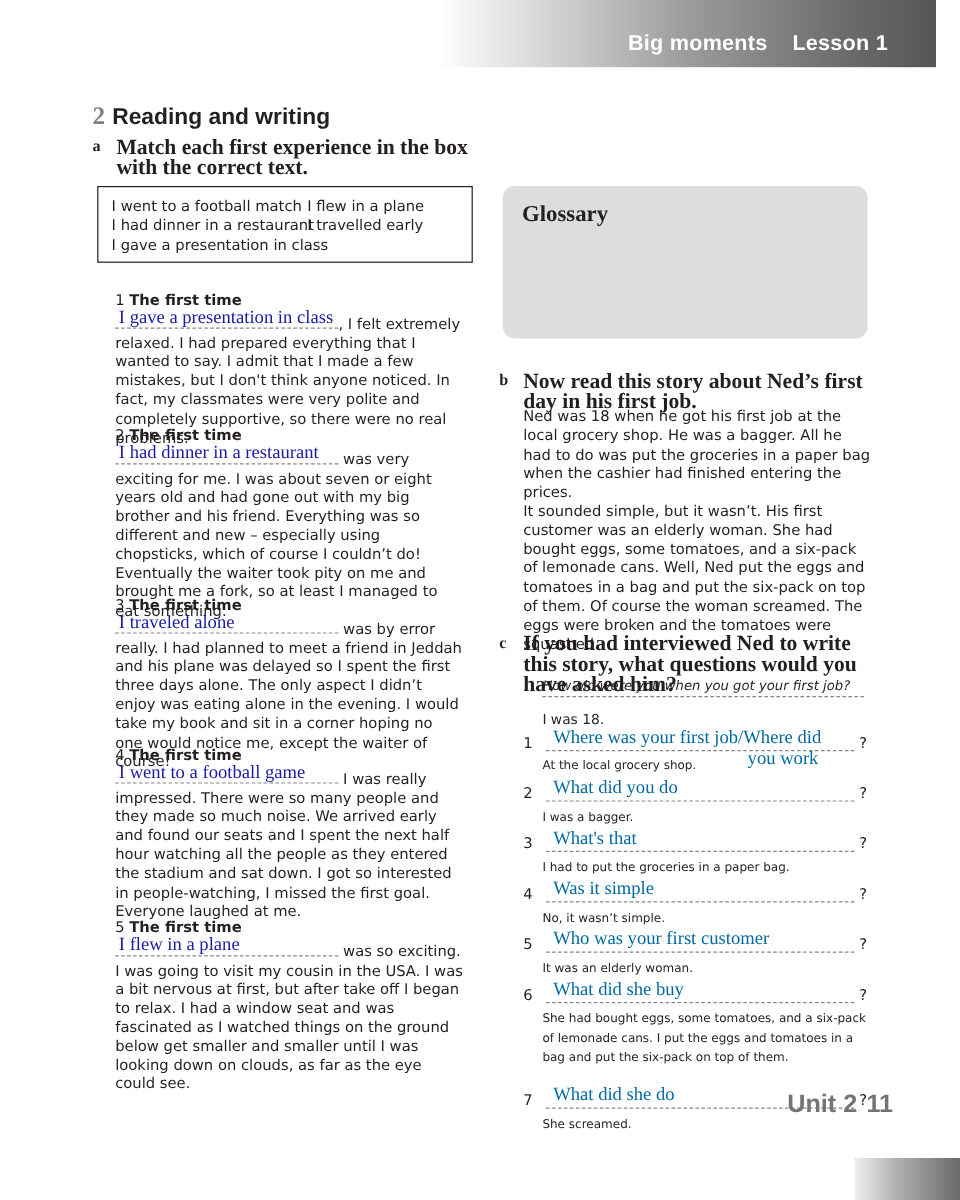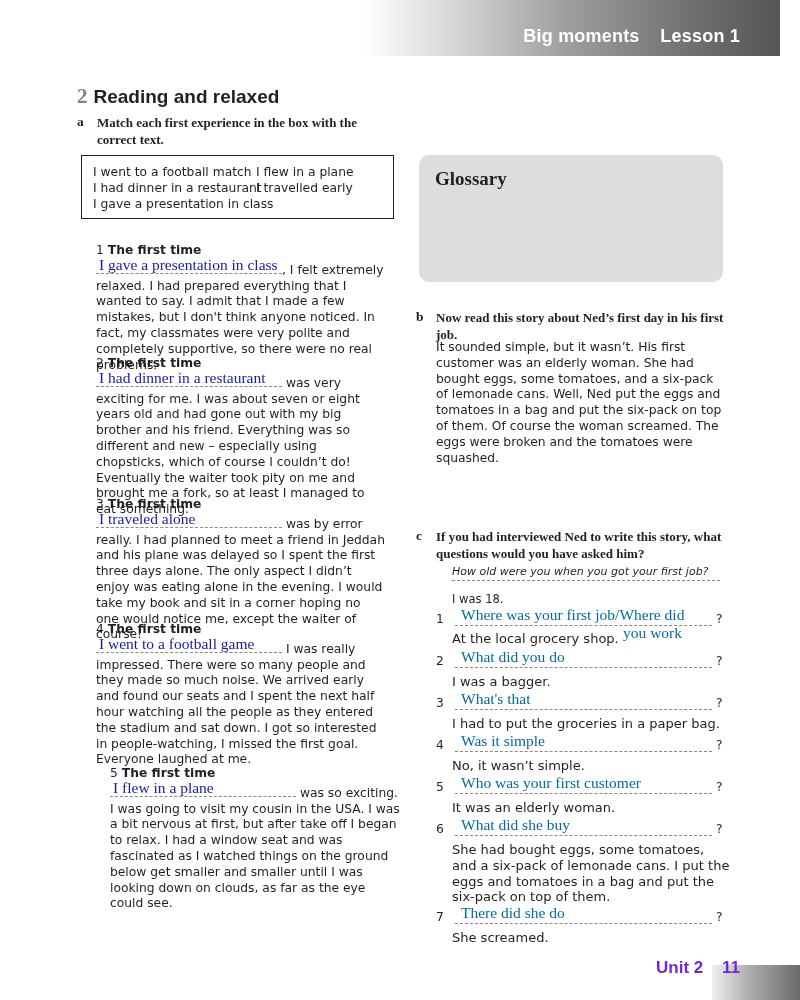--- a/index.html
+++ b/index.html
@@ -4,58 +4,58 @@
 <style>
   html, body { margin:0; padding:0; }
   body { width:800px; height:1000px; position:relative; background:#ffffff; overflow:hidden;
          font-family:"DejaVu Sans", sans-serif; color:#231f20; }
   .header-band { position:absolute; left:364px; top:0; width:416px; height:56px;
          background:linear-gradient(to right,#ffffff 0%,#d9d9db 20%,#9c9c9c 50%,#6e6e6e 80%,#555555 100%); }
   .header-title { position:absolute; right:40px; top:26px; font-family:"Liberation Sans", sans-serif;
          font-weight:bold; font-size:18px; color:#ffffff; letter-spacing:0.2px; white-space:pre; }
   .footer-band { position:absolute; left:712px; top:965px; width:88px; height:35px;
          background:linear-gradient(to right,#f0f0f0 0%,#b0b0b0 40%,#6a6a6a 100%); }
-  .footer-label { position:absolute; top:958px; font-family:"Liberation Sans", sans-serif; font-weight:bold;
-         font-size:17px; color:#6d28d9; }
+  .footer-label { position:absolute; top:909px; font-family:"Liberation Sans", sans-serif; font-weight:bold;
+         font-size:21px; color:#737373; }
   .section-title { position:absolute; left:77px; top:84px; font-family:"Liberation Sans", sans-serif;
          font-weight:bold; font-size:19px; }
   .section-title .num { color:#808285; margin-right:6px; font-family:"Liberation Serif", serif; font-size:21px; }
   .task-letter { position:absolute; font-family:"Liberation Serif", serif; font-weight:bold; font-size:13.5px; }
-  .task-text { position:absolute; font-family:"Liberation Serif", serif; font-weight:bold; font-size:13px; line-height:17px; }
+  .task-text { position:absolute; font-family:"Liberation Serif", serif; font-weight:bold; font-size:18px; line-height:17px; }
   .word-box { position:absolute; left:81px; top:155px; width:311px; height:62px; border:1.5px solid #231f20;
          font-size:12.3px; line-height:16px; }
   .word-box .col { position:absolute; top:8px; }
   .glossary { position:absolute; left:419px; top:155px; width:304px; height:127px; background:#dcddde;
          border-radius:10px; font-size:12.2px; line-height:15.5px; }
   .glossary .g-title { position:absolute; left:16px; top:16px; font-family:"Liberation Serif", serif;
          font-weight:bold; font-size:19px; }
   .glossary .g-body { position:absolute; left:16px; top:33px; width:285px; }
   .para { position:absolute; left:96px; width:290px; font-size:12.3px; line-height:15.8px; }
   .para .lead { font-weight:bold; }
   .blank { display:inline-block; border-bottom:1px dashed #888; position:relative; height:14px; vertical-align:baseline; }
   .hand { font-family:"Liberation Serif", serif; color:#1a1aa6; font-size:15.5px; position:absolute; bottom:0; left:3px; white-space:nowrap; }
   .story { position:absolute; left:436px; top:340px; width:290px; font-size:12.3px; line-height:15.8px; }
   .q-num { position:absolute; left:436px; font-size:12.3px; }
   .q-line { position:absolute; left:455px; width:257px; border-bottom:1px dashed #888; height:1px; }
   .q-mark { position:absolute; left:716px; font-size:12.3px; }
   .q-hand { position:absolute; left:461px; font-family:"Liberation Serif", serif; color:#0369a1; font-size:15.5px; white-space:nowrap; }
-  .q-ans { position:absolute; left:452px; width:280px; font-size:13px; line-height:15.8px; }
+  .q-ans { position:absolute; left:452px; width:280px; font-size:10px; line-height:15.8px; }
   .example-q { position:absolute; left:452px; top:565px; width:268px; font-family:"DejaVu Sans", sans-serif;
          font-style:italic; font-size:11px; border-bottom:1px dashed #888; padding-bottom:2px; }
   .example-a { position:absolute; left:452px; top:592px; font-size:11.5px; }
 </style>
 </head>
 <body>
 
 <div class="header-band">
   <div class="header-title">Big moments    Lesson 1</div>
 </div>
 
 <div class="section-title">
-  <span class="num">2</span><span>Reading and relaxed</span>
+  <span class="num">2</span><span>Reading and writing</span>
 </div>
 
 <div class="task-letter" style="left:77px;top:114px;">a</div>
 <div class="task-text" style="left:97px;top:114px;width:300px;">Match each first experience in the box with the correct text.</div>
 
 <div class="word-box">
   <div class="col" style="left:11px;">
     <div>I went to a football match</div>
     <div>I had dinner in a restaurant</div>
     <div>I gave a presentation in class</div>
@@ -89,29 +89,30 @@
   <span class="blank" style="width:186px;"><span class="hand">I traveled alone</span></span>
   <span>was by error really. I had planned to meet a friend in Jeddah and his plane was delayed so I spent the first three days alone. The only aspect I didn’t enjoy was eating alone in the evening. I would take my book and sit in a corner hoping no one would notice me, except the waiter of course!</span>
 </div>
 
 <div class="para" style="top:622px;">
   <span>4</span> <span class="lead">The first time</span>
   <span class="blank" style="width:186px;"><span class="hand">I went to a football game</span></span>
   <span>I was really impressed. There were so many people and they made so much noise. We arrived early and found our seats and I spent the next half hour watching all the people as they entered the stadium and sat down. I got so interested in people-watching, I missed the first goal. Everyone laughed at me.</span>
 </div>
 
-<div class="para" style="top:766px;margin-left:14px;">
+<div class="para" style="top:766px;">
   <span>5</span> <span class="lead">The first time</span>
   <span class="blank" style="width:186px;"><span class="hand">I flew in a plane</span></span>
   <span>was so exciting. I was going to visit my cousin in the USA. I was a bit nervous at first, but after take off I began to relax. I had a window seat and was fascinated as I watched things on the ground below get smaller and smaller until I was looking down on clouds, as far as the eye could see.</span>
 </div>
 
 <div class="task-letter" style="left:416px;top:309px;">b</div>
 <div class="task-text" style="left:436px;top:309px;width:290px;">Now read this story about Ned’s first day in his first job.</div>
 <div class="story">
+  <div>Ned was 18 when he got his first job at the local grocery shop. He was a bagger. All he had to do was put the groceries in a paper bag when the cashier had finished entering the prices.</div>
   <div>It sounded simple, but it wasn’t. His first customer was an elderly woman. She had bought eggs, some tomatoes, and a six-pack of lemonade cans. Well, Ned put the eggs and tomatoes in a bag and put the six-pack on top of them. Of course the woman screamed. The eggs were broken and the tomatoes were squashed.</div>
 </div>
 
 <div class="task-letter" style="left:416px;top:528px;">c</div>
 <div class="task-text" style="left:436px;top:528px;width:290px;">If you had interviewed Ned to write this story, what questions would you have asked him?</div>
 <div class="example-q">How old were you when you got your first job?</div>
 <div class="example-a">I was 18.</div>
 
 <div class="q-num" style="top:612px;">1</div>
 <div class="q-hand" style="top:606px;">Where was your first job/Where did</div>
@@ -144,20 +145,20 @@
 <div class="q-mark" style="top:780px;">?</div>
 <div class="q-ans" style="top:800px;">It was an elderly woman.</div>
 
 <div class="q-num" style="top:822px;">6</div>
 <div class="q-hand" style="top:816px;">What did she buy</div>
 <div class="q-line" style="top:834px;"></div>
 <div class="q-mark" style="top:822px;">?</div>
 <div class="q-ans" style="top:842px;">She had bought eggs, some tomatoes, and a six-pack of lemonade cans. I put the eggs and tomatoes in a bag and put the six-pack on top of them.</div>
 
 <div class="q-num" style="top:910px;">7</div>
-<div class="q-hand" style="top:904px;">There did she do</div>
+<div class="q-hand" style="top:904px;">What did she do</div>
 <div class="q-line" style="top:922px;"></div>
 <div class="q-mark" style="top:910px;">?</div>
 <div class="q-ans" style="top:930px;">She screamed.</div>
 
 <div class="footer-band"></div>
 <div class="footer-label" style="left:656px;">Unit 2</div>
 <div class="footer-label" style="left:722px;">11</div>
 
 </body></html>

